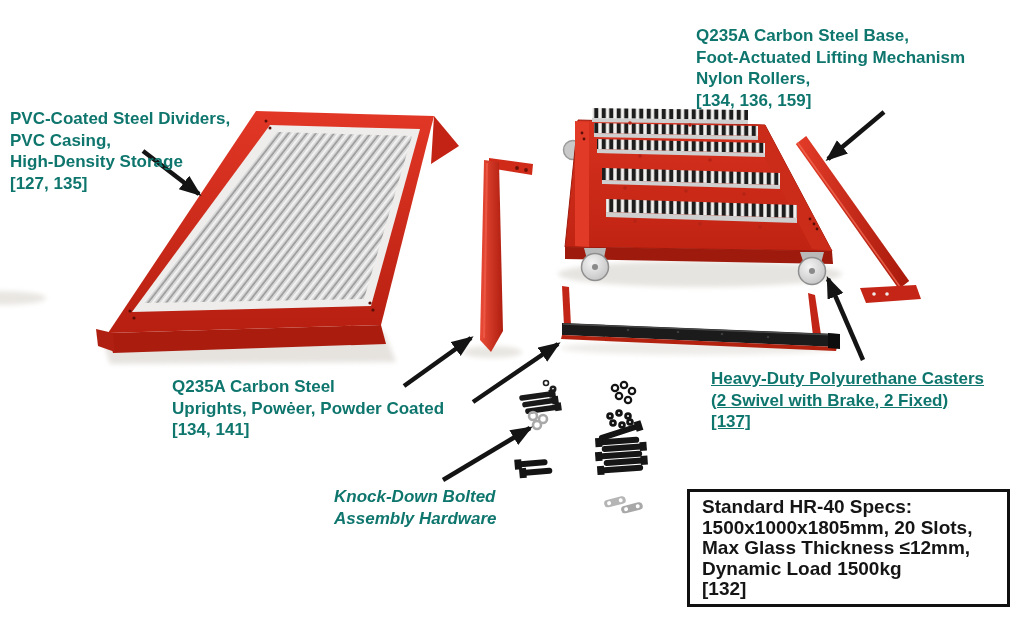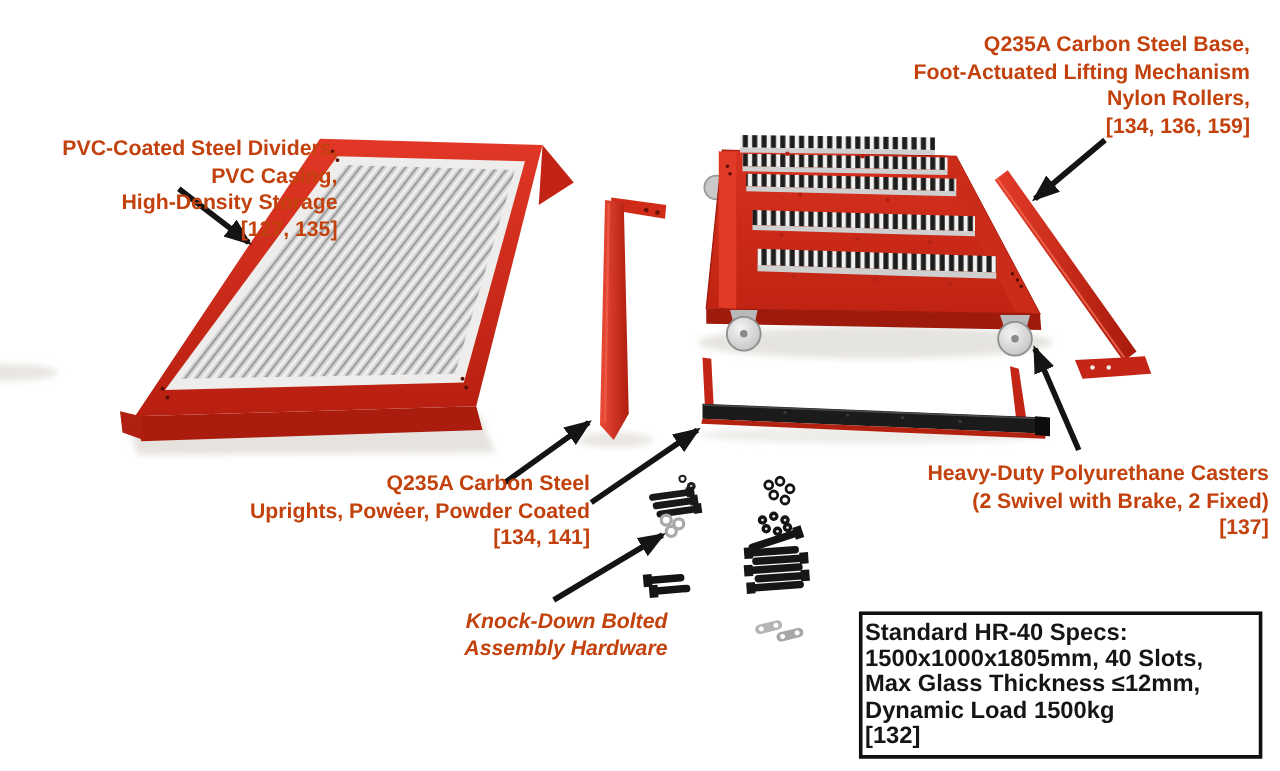--- a/index.html
+++ b/index.html
@@ -1,28 +1,28 @@
 <!DOCTYPE html>
 <html><head>
 <meta charset="utf-8">
 <style>
   html,body{margin:0;padding:0;background:#ffffff;}
   #stage{
     position:relative;width:1024px;height:617px;overflow:hidden;
     background:#ffffff;font-family:"Liberation Sans",sans-serif;
   }
   .lbl{
-    position:absolute;text-align:right;color:#c2410c;font-weight:700;
+    position:absolute;text-align:left;color:#0f766e;font-weight:700;
     font-size:17px;line-height:21.5px;letter-spacing:0px;
   }
   .lbl span{display:block;white-space:nowrap;}
   .specbox{
     position:absolute;left:687px;top:489px;width:323px;height:118px;
     box-sizing:border-box;border:3px solid #101010;background:#ffffff;
-    padding:5px 6px 0 2px;color:#151515;font-weight:700;
+    padding:5px 6px 0 12px;color:#151515;font-weight:700;
     font-size:19px;line-height:20.6px;text-align:left;
   }
   .specbox span{display:block;white-space:nowrap;}
   svg{position:absolute;left:0;top:0;}
 </style>
 </head>
 <body>
 
 <div id="stage">
 
@@ -276,27 +276,27 @@
     <span>Q235A Carbon Steel</span>
     <span>Uprights, Powėer, Powder Coated</span>
     <span>[134, 141]</span>
   </div>
 
   <div class="lbl" style="left:334px;top:486px;width:200px;font-style:italic;">
     <span>Knock-Down Bolted</span>
     <span>Assembly Hardware</span>
   </div>
 
-  <div class="lbl" style="left:711px;top:368px;width:304px;">
+  <div class="lbl" style="left:711px;top:368px;width:304px;text-decoration:underline;">
     <span>Heavy-Duty Polyurethane Casters</span>
     <span>(2 Swivel with Brake, 2 Fixed)</span>
     <span>[137]</span>
   </div>
 
   <div class="specbox">
     <span>Standard HR-40 Specs:</span>
-    <span>1500x1000x1805mm, 40 Slots,</span>
+    <span>1500x1000x1805mm, 20 Slots,</span>
     <span>Max Glass Thickness ≤12mm,</span>
     <span>Dynamic Load 1500kg</span>
     <span>[132]</span>
   </div>
 
 </div>
 
 </body></html>

